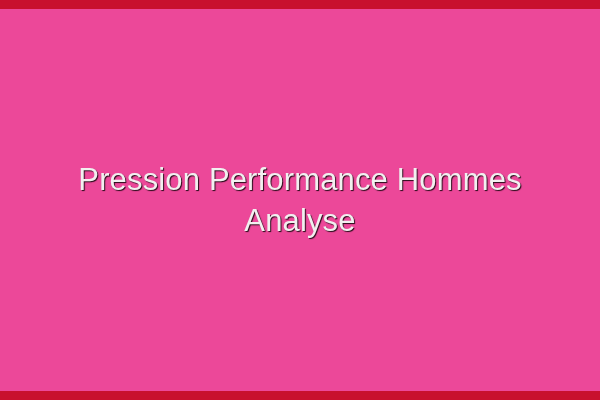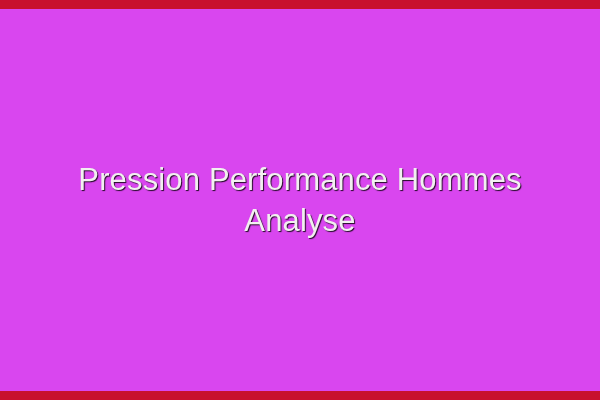--- a/index.html
+++ b/index.html
@@ -38,21 +38,21 @@
   .accent-bar-bottom {
     height: 9px;
   }
 
   .slide-body {
     flex: 1 1 auto;
     position: relative;
     display: flex;
     align-items: center;
     justify-content: center;
-    background: #d946ef;
+    background: #ec4899;
     padding: 0 40px;
     box-sizing: border-box;
   }
 
   .title-block {
     width: 100%;
     text-align: center;
   }
 
   .slide-title {

